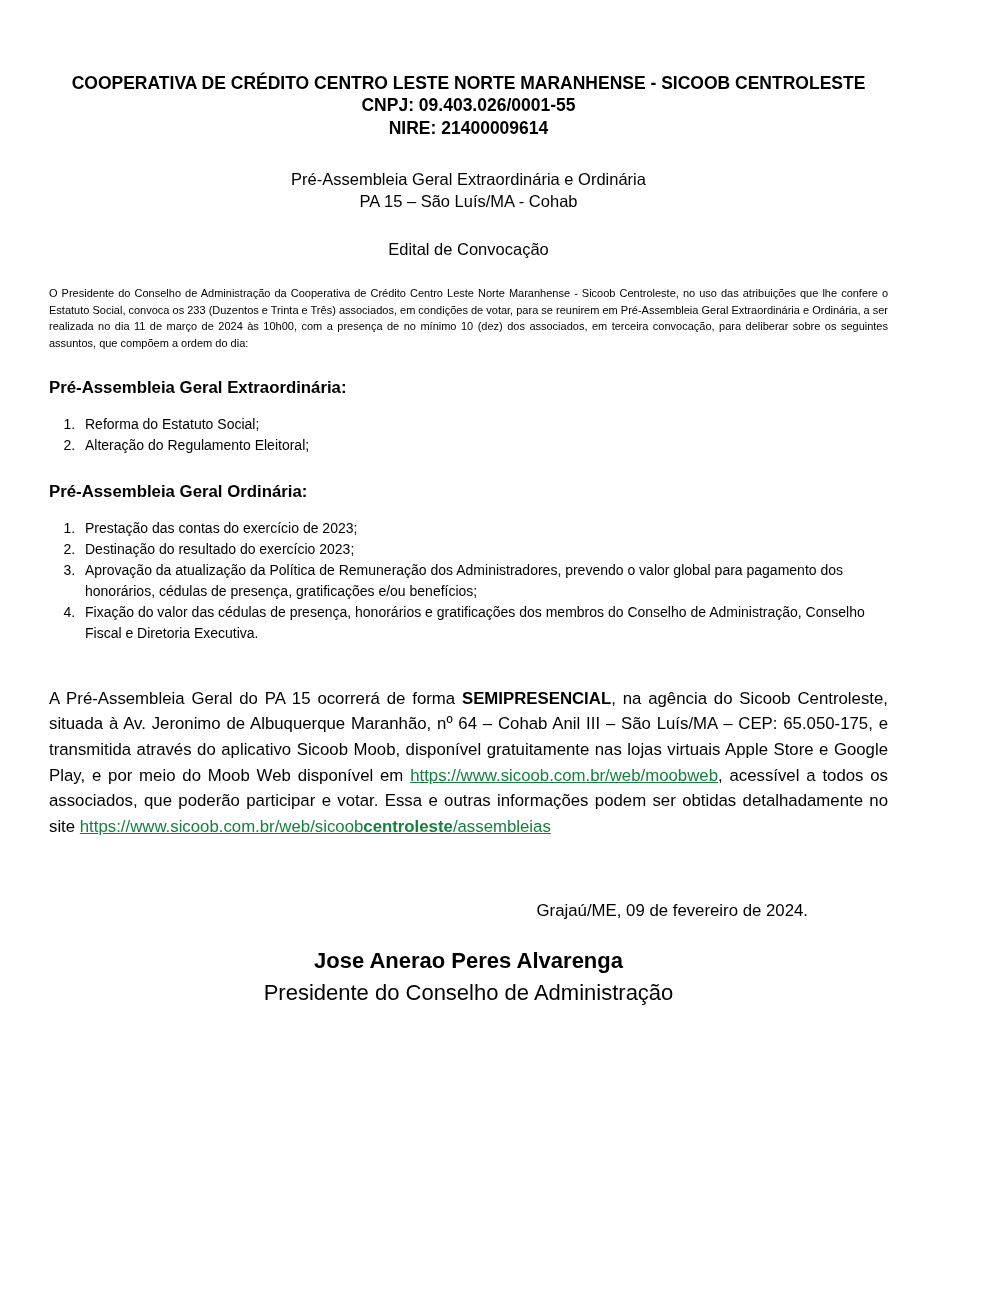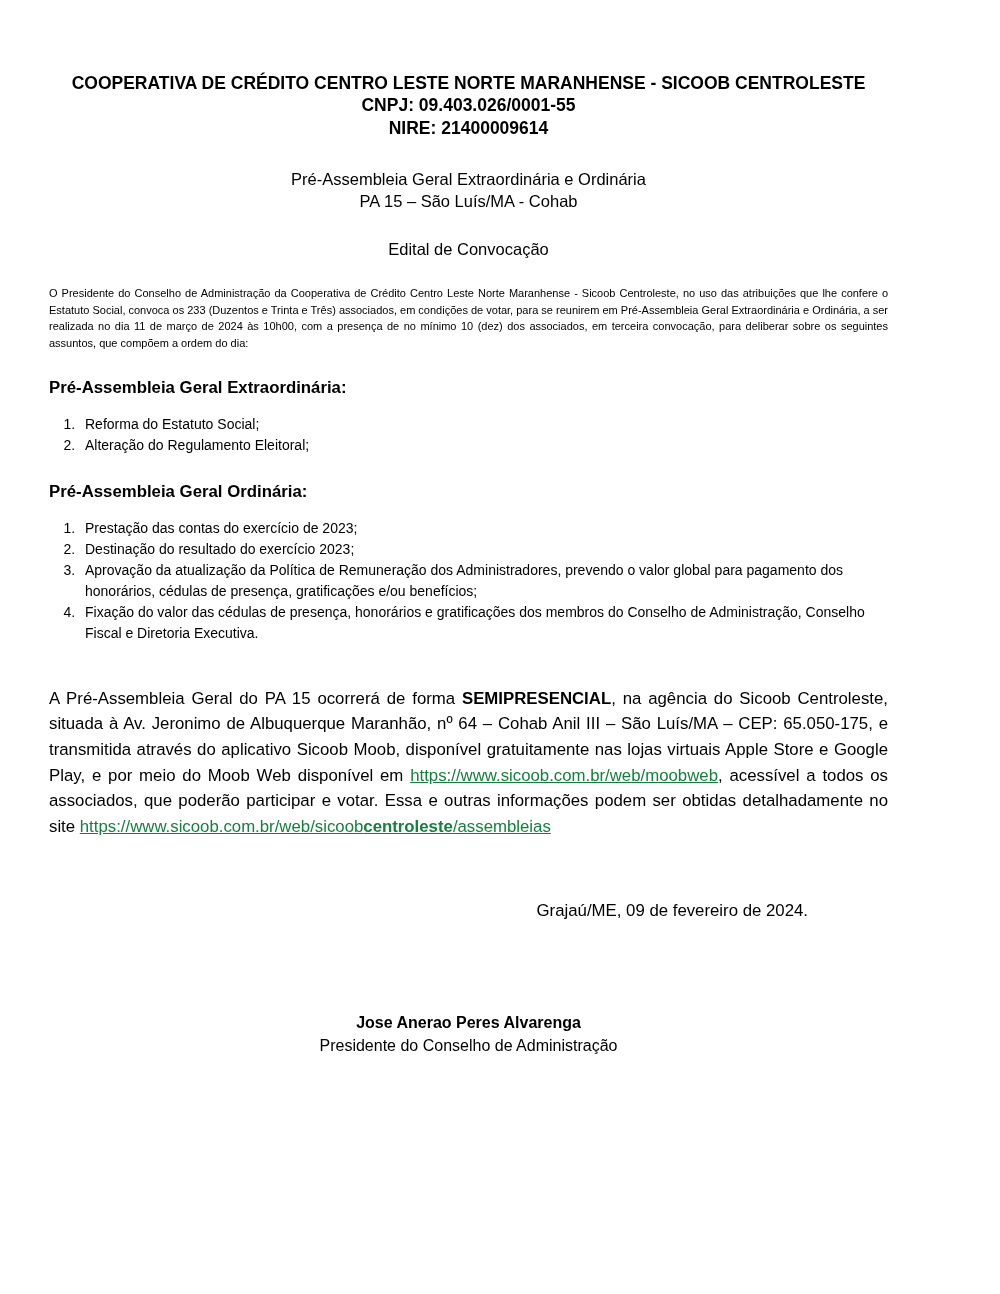--- a/index.html
+++ b/index.html
@@ -84,22 +84,22 @@
     text-decoration: underline;
   }
   .place-date {
     text-align: right;
     font-size: 16.8px;
     margin-top: 62px;
     padding-right: 80px;
   }
   .signature {
     text-align: center;
-    margin-top: 90px;
-    font-size: 16px;
+    margin-top: 24px;
+    font-size: 22px;
     line-height: 1.45;
   }
   .signature .name {
     font-weight: bold;
   }
 </style>
 </head>
 <body>
 
 <div class="page">

